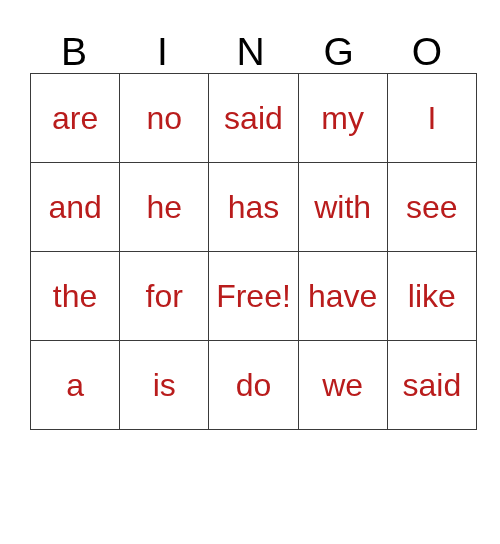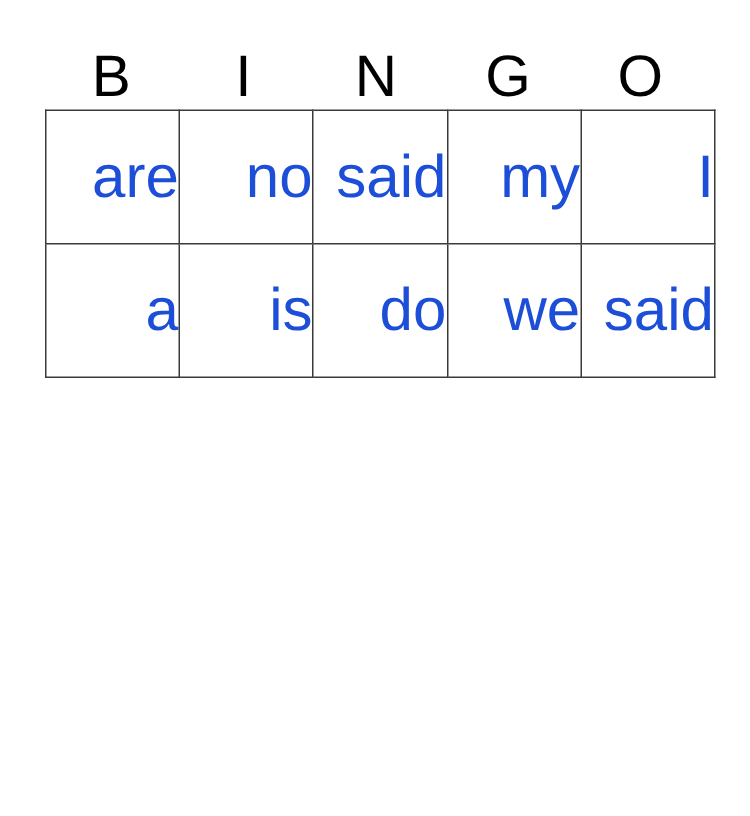--- a/index.html
+++ b/index.html
@@ -42,26 +42,26 @@
   
   .grid {
     width: 441px;
     border-collapse: collapse;
     table-layout: fixed;
   }
   .grid td {
     width: 88.2px;
     height: 88px;
     border: 1px solid #3a3a3a;
-    text-align: right;
+    text-align: center;
     vertical-align: middle;
-    font-size: 40px;
+    font-size: 32px;
     line-height: 36px;
     font-weight: 400;
-    color: #1d4ed8;
+    color: #b91c1c;
     padding: 0;
     overflow: hidden;
     white-space: nowrap;
   }
 </style>
 </head>
 <body>
 
 <div class="bingo-card">
 
@@ -76,20 +76,34 @@
   <table class="grid">
     <tbody>
       <tr>
         <td>are</td>
         <td>no</td>
         <td>said</td>
         <td>my</td>
         <td>I</td>
       </tr>
       <tr>
+        <td>and</td>
+        <td>he</td>
+        <td>has</td>
+        <td>with</td>
+        <td>see</td>
+      </tr>
+      <tr>
+        <td>the</td>
+        <td>for</td>
+        <td>Free!</td>
+        <td>have</td>
+        <td>like</td>
+      </tr>
+      <tr>
         <td>a</td>
         <td>is</td>
         <td>do</td>
         <td>we</td>
         <td>said</td>
       </tr>
     </tbody>
   </table>
 
 </div>

